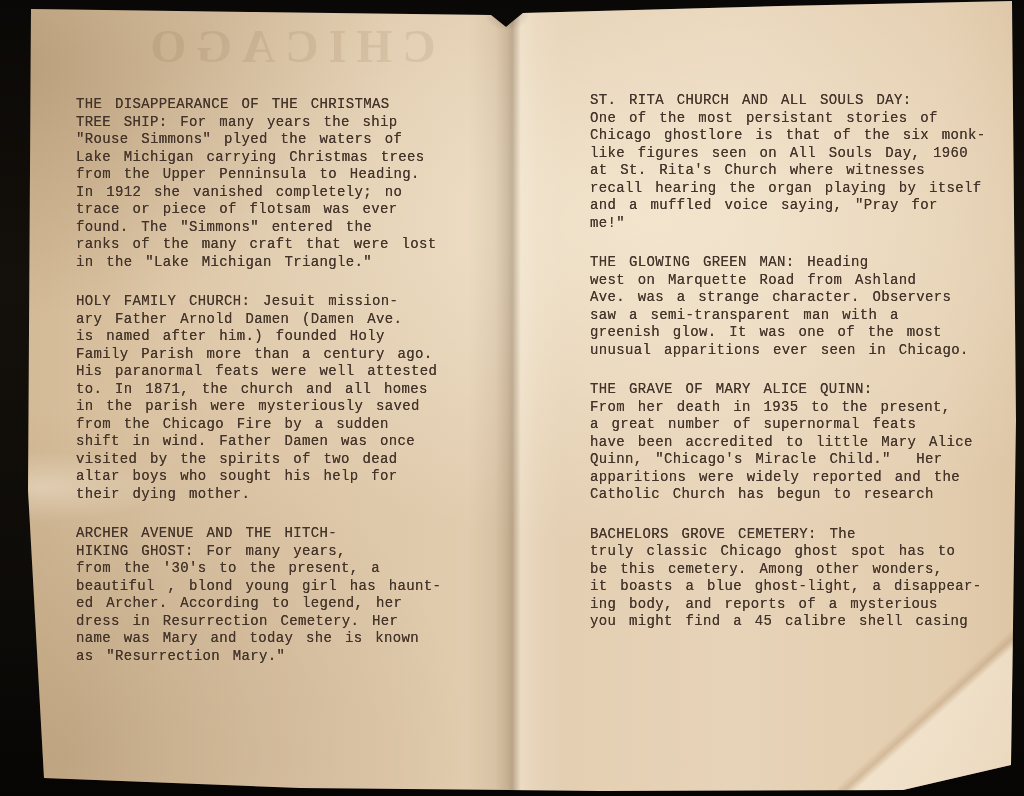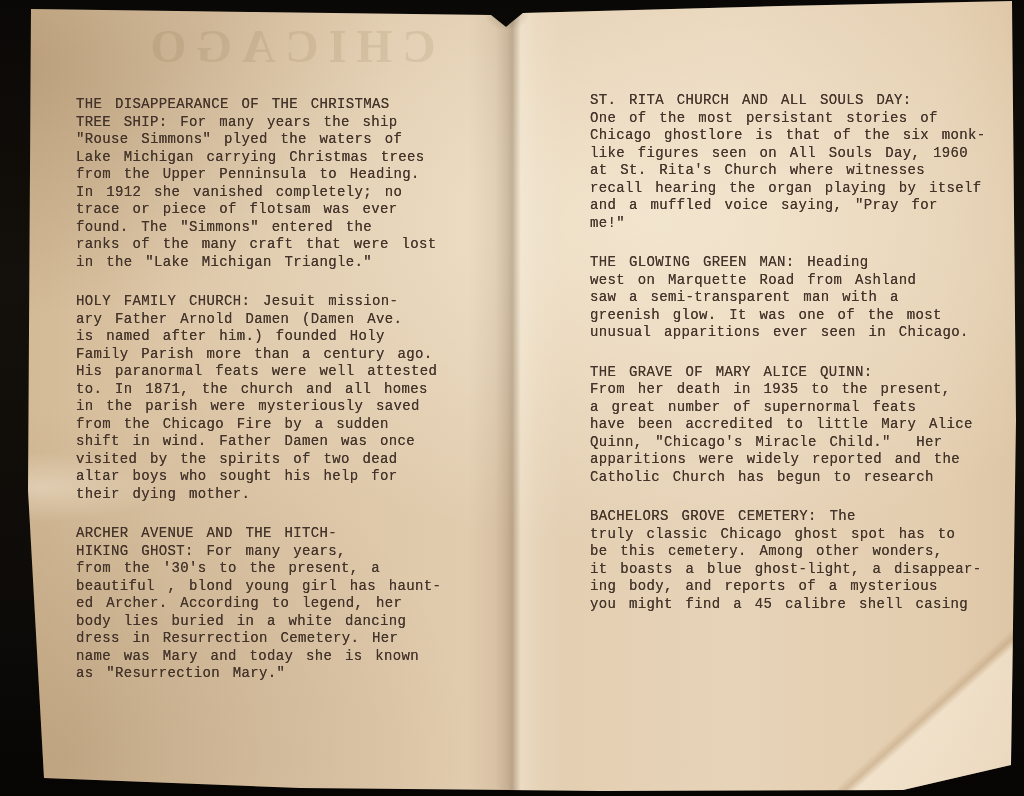--- a/index.html
+++ b/index.html
@@ -131,40 +131,40 @@
           <div class="line">visited by the spirits of two dead</div>
           <div class="line">altar boys who sought his help for</div>
           <div class="line">their dying mother.</div>
         </div>
         <div class="para">
           <div class="line">ARCHER AVENUE AND THE HITCH-</div>
           <div class="line">HIKING GHOST: For many years,</div>
           <div class="line">from the '30's to the present, a</div>
           <div class="line">beautiful , blond young girl has haunt-</div>
           <div class="line">ed Archer. According to legend, her</div>
-          <div class="line">body lies buried in a white dancing</div>
           <div class="line">dress in Resurrection Cemetery. Her</div>
           <div class="line">name was Mary and today she is known</div>
           <div class="line">as "Resurrection Mary."</div>
         </div>
       </div>
     <div class="col col-right" id="right-col">
         <div class="para">
           <div class="line">ST. RITA CHURCH AND ALL SOULS DAY:</div>
           <div class="line">One of the most persistant stories of</div>
           <div class="line">Chicago ghostlore is that of the six monk-</div>
           <div class="line">like figures seen on All Souls Day, 1960</div>
           <div class="line">at St. Rita's Church where witnesses</div>
           <div class="line">recall hearing the organ playing by itself</div>
           <div class="line">and a muffled voice saying, "Pray for</div>
           <div class="line">me!"</div>
         </div>
         <div class="para">
           <div class="line">THE GLOWING GREEN MAN: Heading</div>
           <div class="line">west on Marquette Road from Ashland</div>
+          <div class="line">Ave. was a strange character. Observers</div>
           <div class="line">saw a semi-transparent man with a</div>
           <div class="line">greenish glow. It was one of the most</div>
           <div class="line">unusual apparitions ever seen in Chicago.</div>
         </div>
         <div class="para">
           <div class="line">THE GRAVE OF MARY ALICE QUINN:</div>
           <div class="line">From her death in 1935 to the present,</div>
           <div class="line">a great number of supernormal feats</div>
           <div class="line">have been accredited to little Mary Alice</div>
           <div class="line">Quinn, "Chicago's Miracle Child."  Her</div>

